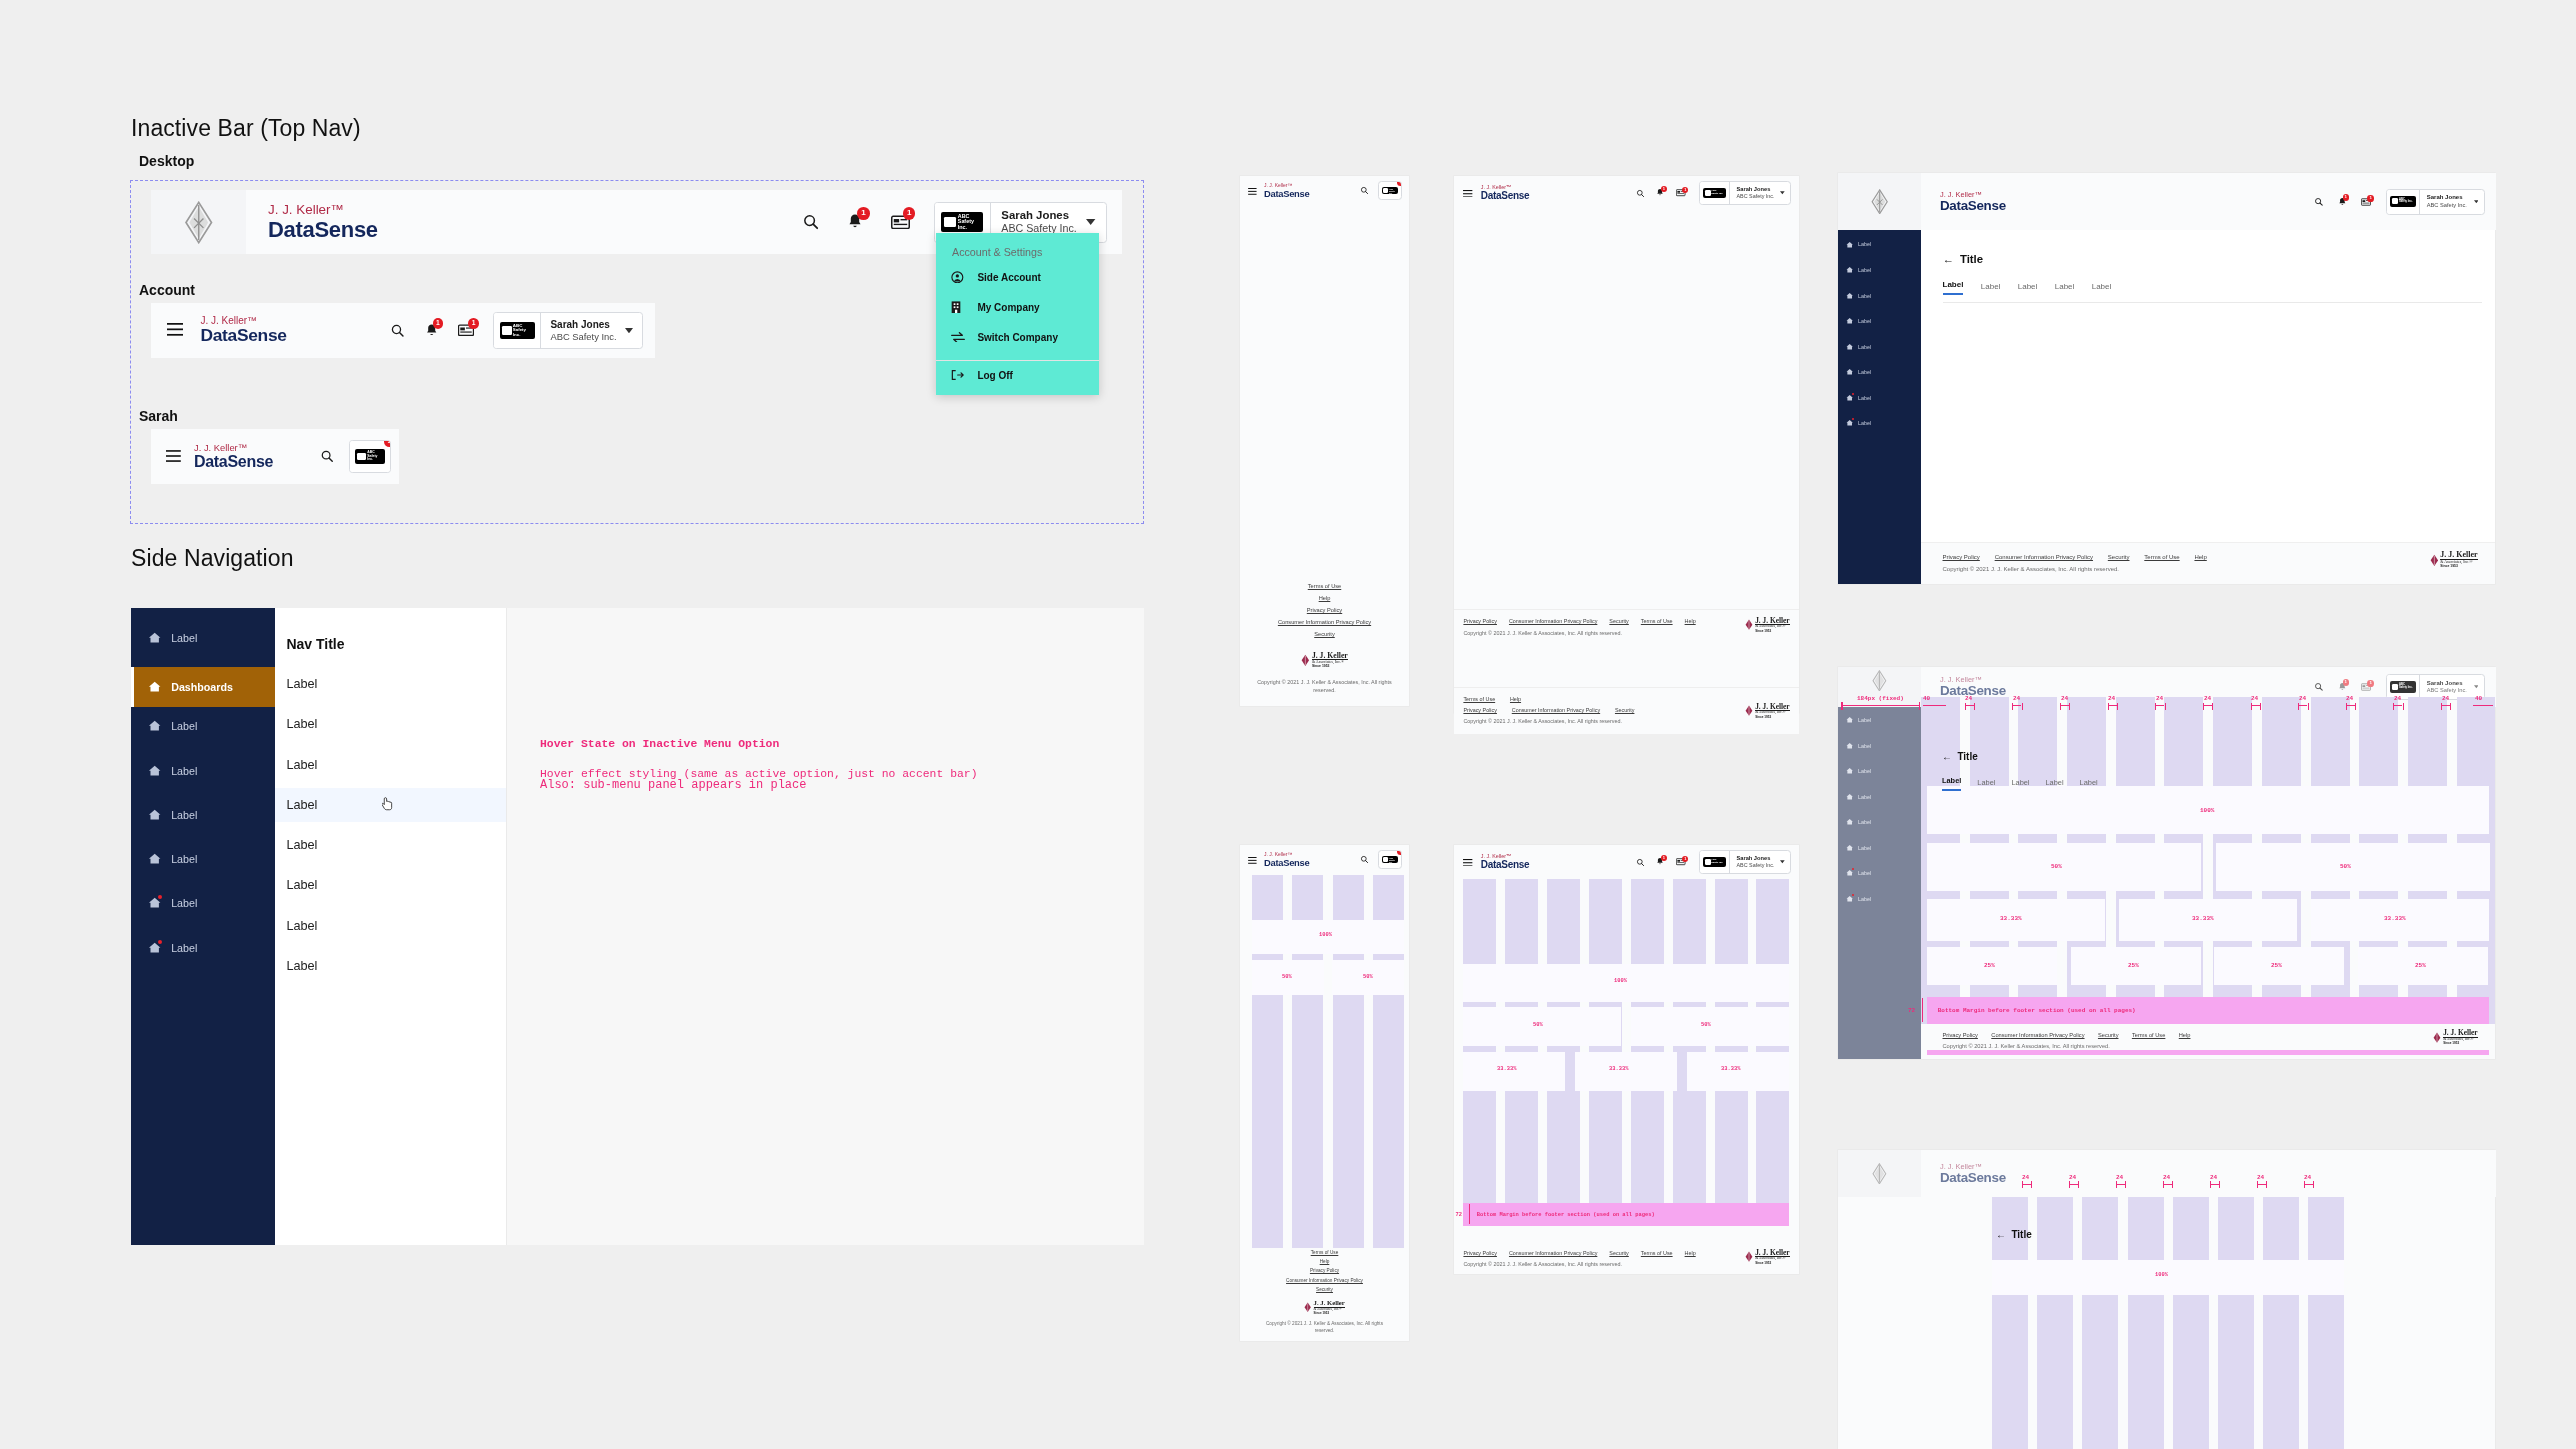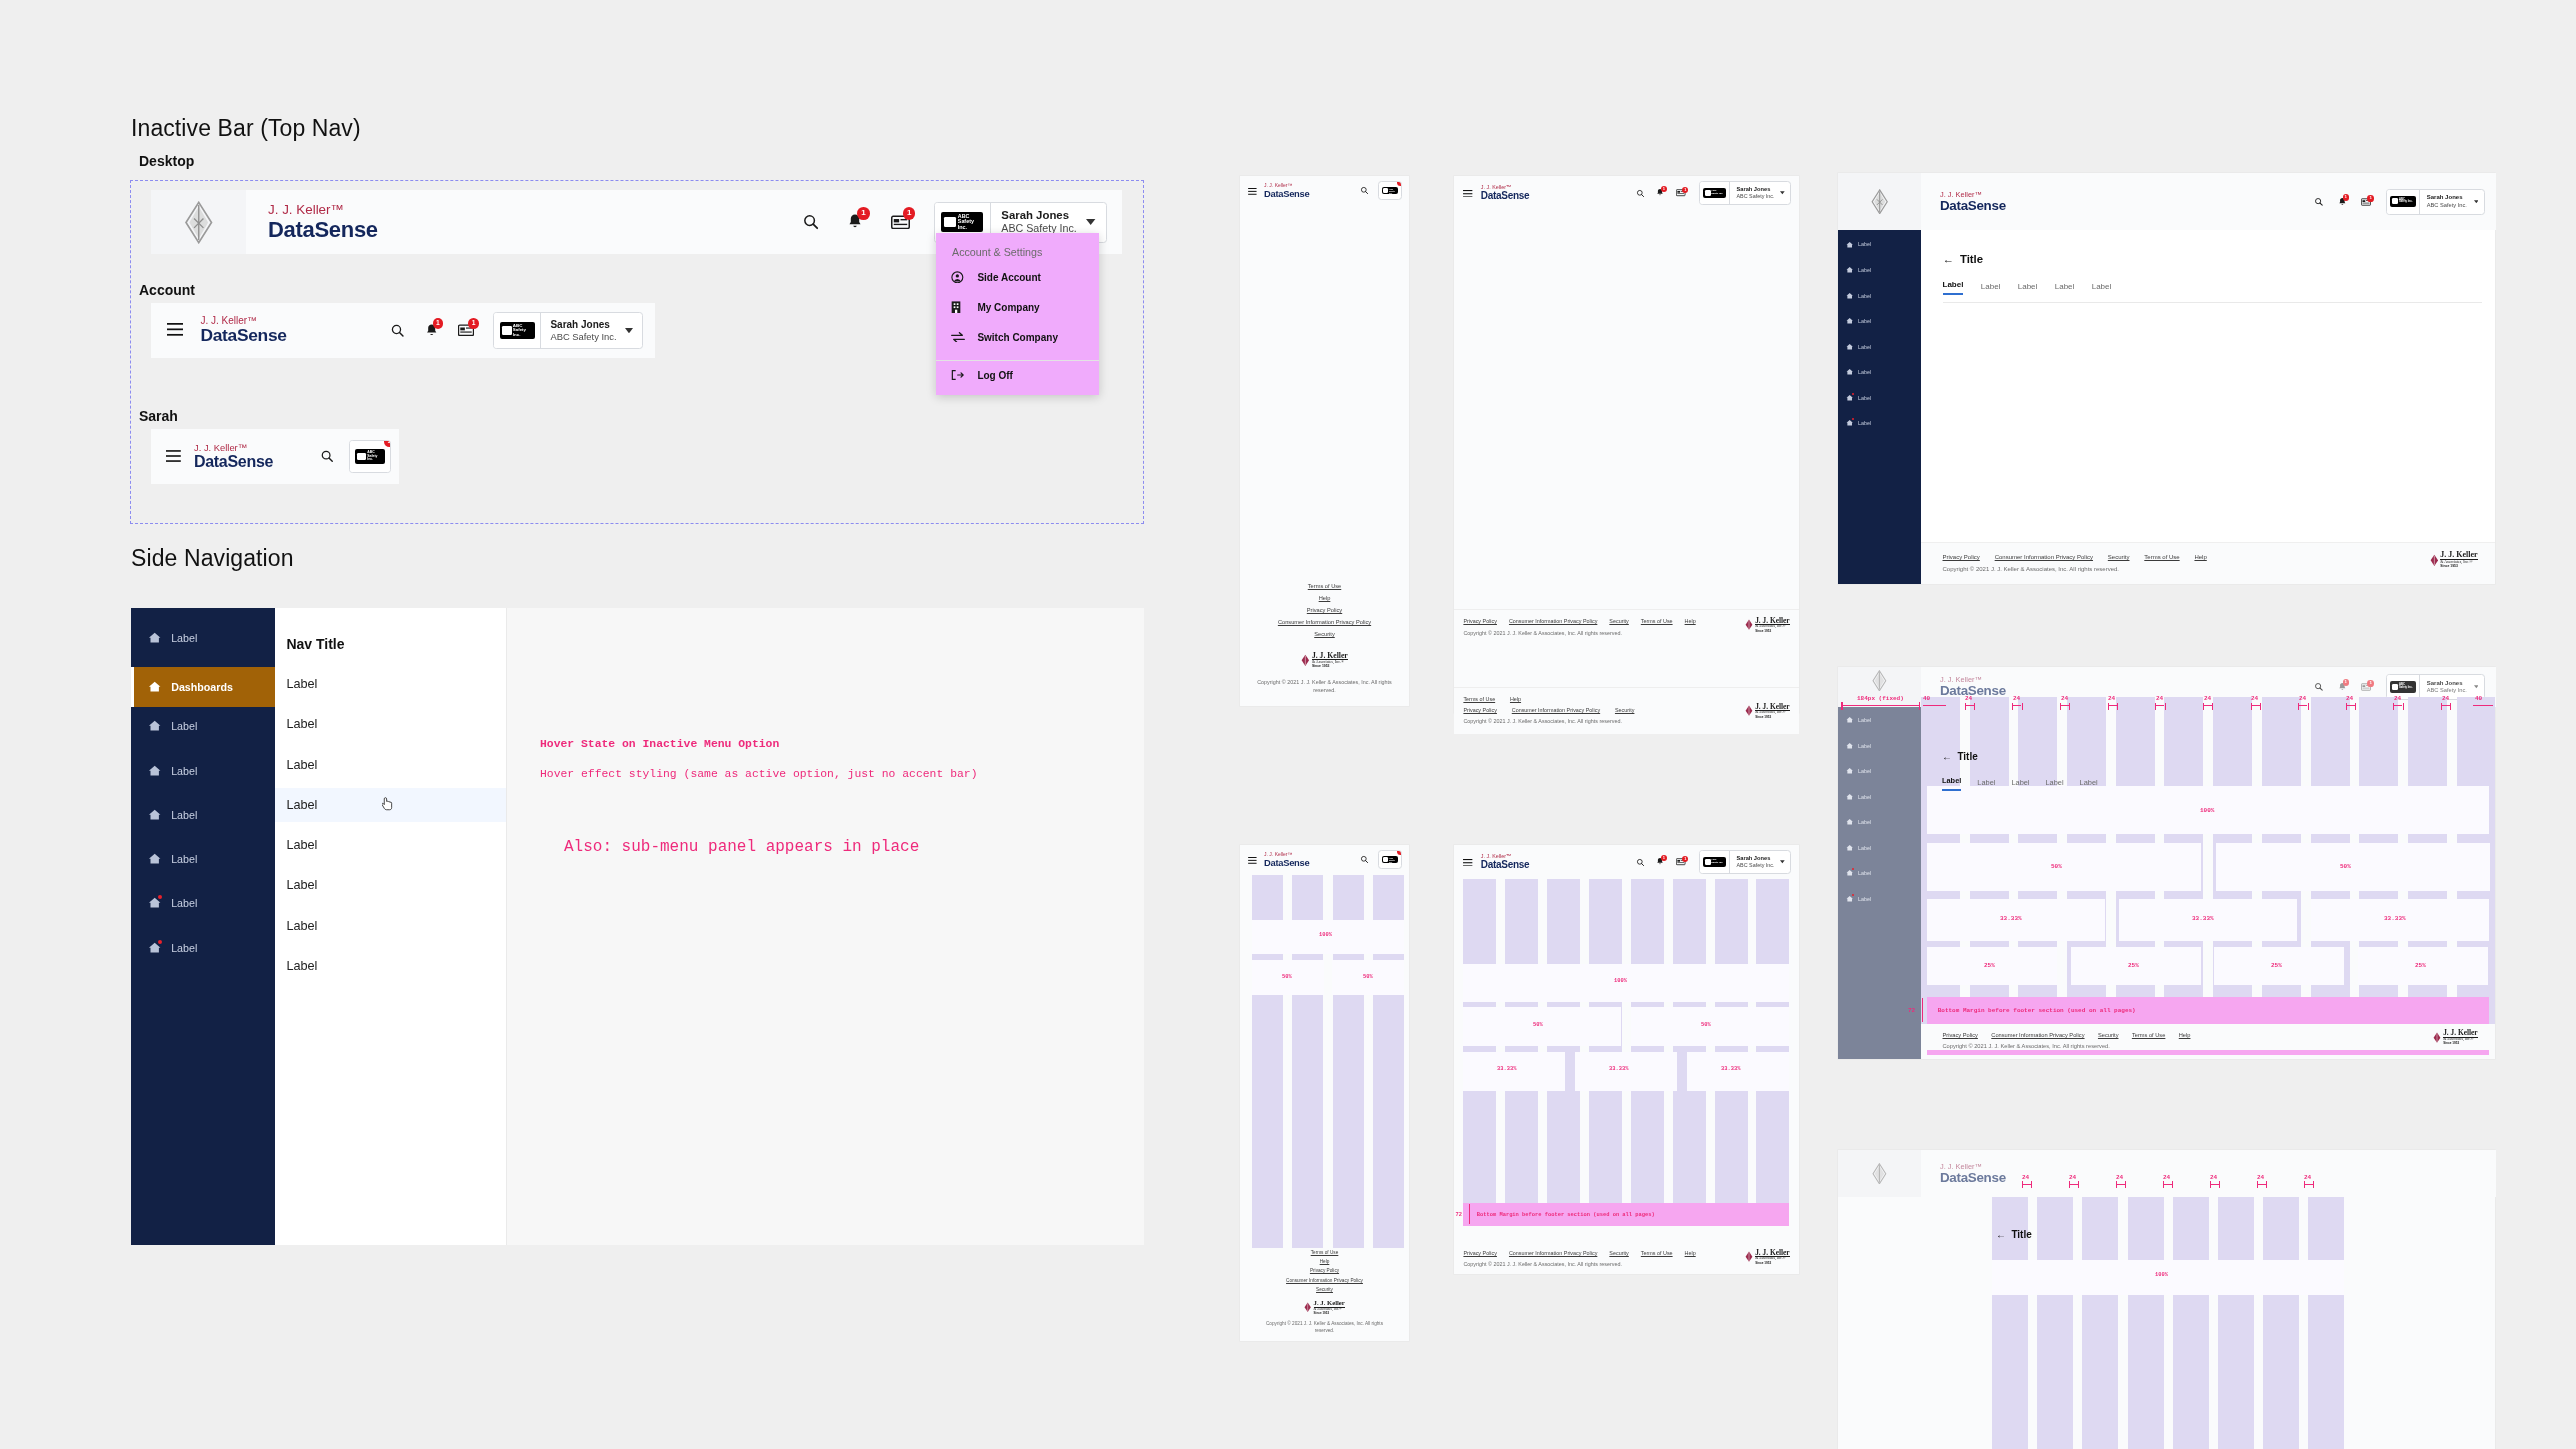--- a/index.html
+++ b/index.html
@@ -37,21 +37,21 @@
   .chiptxt{font-weight:700;line-height:1.05;}
   .usermeta{display:flex;flex-direction:column;justify-content:center;}
   .uname{font-weight:700;color:#1b1b1b;}
   .ucomp{color:#4a4a4a;}
   .caret{color:#333;display:flex;align-items:center;}
 
   
   .dashed{border:1.3px dashed #8c8cf0;}
 
   
-  .menu{background:#f0abfc;box-shadow:0 2px 9.4px rgba(0,0,0,.18);}
+  .menu{background:#5eead4;box-shadow:0 2px 9.4px rgba(0,0,0,.18);}
   .menu-head{color:#6b6b6b;}
   .menu-item{display:flex;align-items:center;font-weight:700;color:#111;}
   .menu-sep{height:0.7px;background:#e3e3e3;}
 
   
   .sidenav{background:#122145;}
   .nav-item{display:flex;align-items:center;color:#c9d1e3;position:relative;}
   .nav-item.active{background:#a16207;color:#fff;font-weight:700;}
   .nav-item.active .arrow{
     position:absolute;right:-7.4px;width:0;height:0;
@@ -421,21 +421,21 @@
         <span>Label</span>
       </div>
     </div>
 <div style="position: absolute; left: 107px; top: 189px;"><svg width="11.4" height="14.8" viewBox="0 0 17 22">
         <path d="M5 1c-1 0-1.6.8-1.6 1.7v8.6L2.2 9.9C1.6 9.2.6 9.2.2 9.9c-.4.6-.2 1.3.2 1.9l3 5.1c.7 1.2 1.9 2.1 3.4 2.1h4.4c2 0 3.2-1.3 3.2-3.2V9.2c0-.9-.6-1.6-1.5-1.6-.4 0-.8.2-1 .5-.1-.8-.7-1.4-1.5-1.4-.5 0-.9.2-1.1.6-.2-.7-.7-1.2-1.4-1.2-.4 0-.8.2-1 .4V2.7C6.9 1.8 6.2 1 5 1z" fill="#fff" stroke="#1a1a1a" stroke-width="1.2"></path>
       </svg></div>
   </div>
 
 <div class="abs note note-b" style="left:540px;top:738px;font-size:11.4px;">Hover State on Inactive Menu Option</div>
 <div class="abs note" style="left:540px;top:768px;font-size:11.4px;">Hover effect styling (same as active option, just no accent bar)</div>
-<div class="abs note" style="left:540px;top:838px;font-size:16px;margin-left:24px;">Also: sub-menu panel appears in place</div>
+<div class="abs note" style="left:540px;top:778px;font-size:12px;">Also: sub-menu panel appears in place</div>
 
 <div class="abs frame" style="left:1240px;top:176px;width:169px;height:530px;">
   <div class="masthead" style="width:169px;height:29.5px;">
     <div style="margin-left:8px;">
       <svg width="8.7" height="6.7" viewBox="0 0 24 19">
           <rect y="0" width="24" height="2.8" fill="#111"></rect>
           <rect y="8.2" width="24" height="2.8" fill="#111"></rect>
           <rect y="16.4" width="24" height="2.8" fill="#111"></rect>
         </svg>
     </div>

